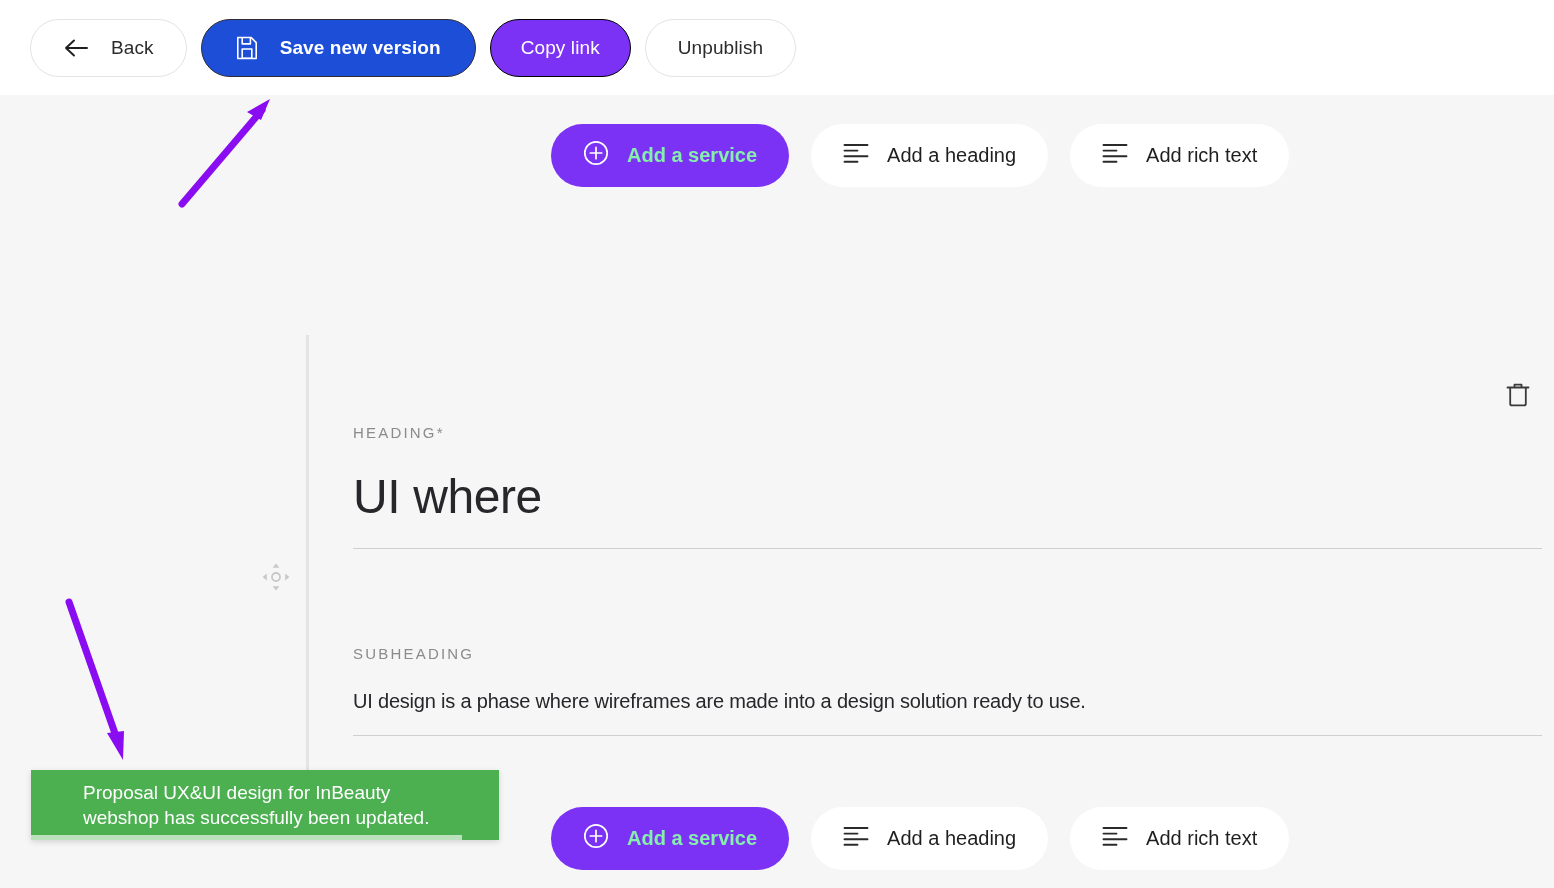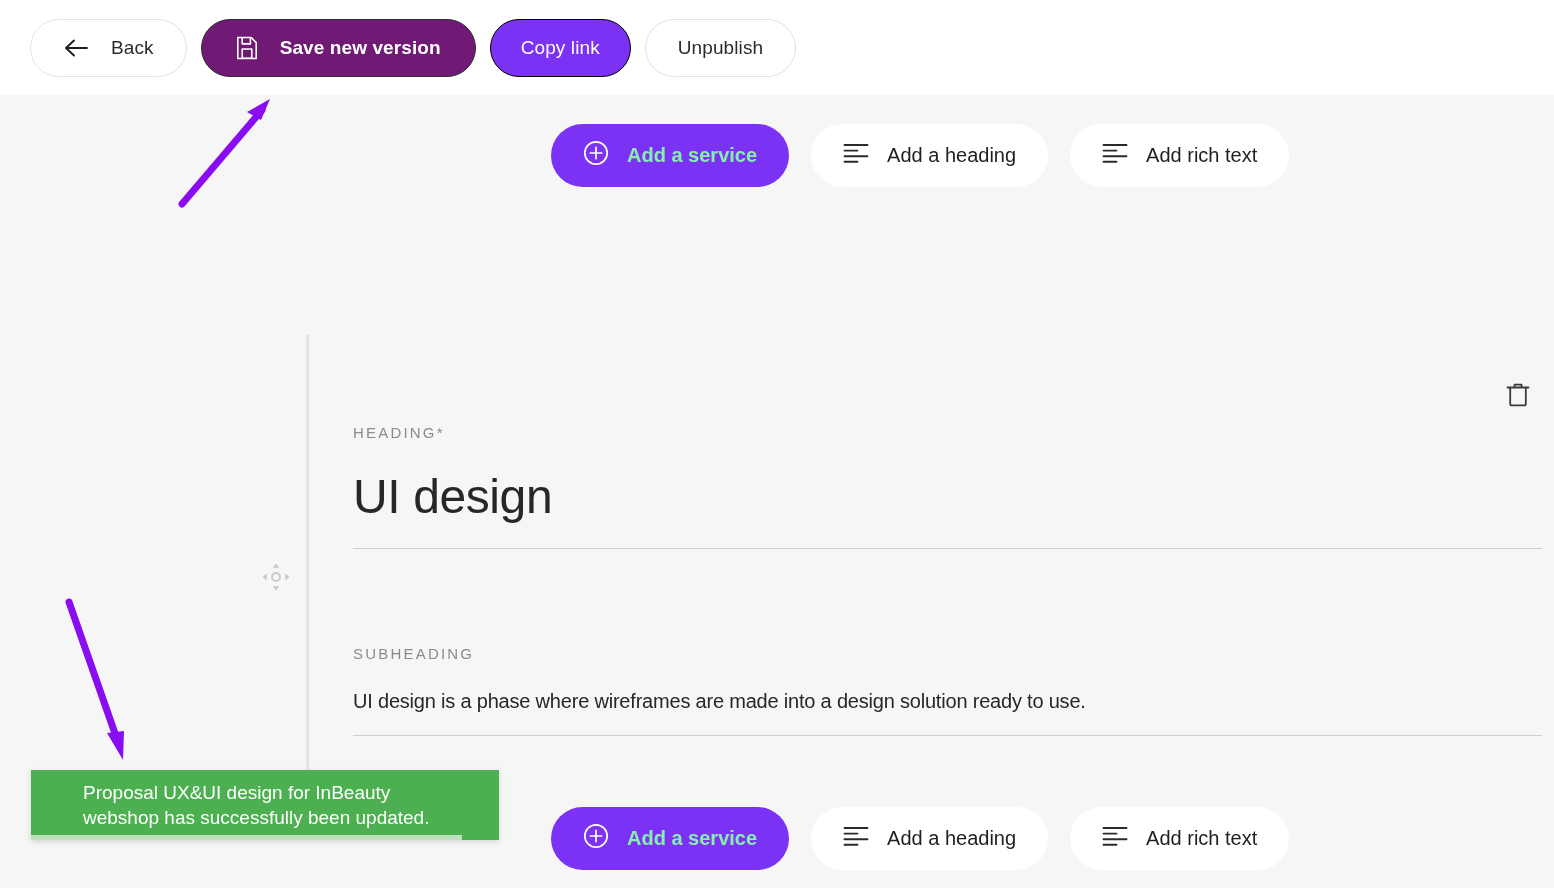--- a/index.html
+++ b/index.html
@@ -46,21 +46,21 @@
   }
 
   .btn-outline {
     background: #ffffff;
     border: 1px solid #e3e3e3;
     color: #2c2c2c;
     padding: 0 32px;
   }
 
   .btn-dark {
-    background: #701a75;
+    background: #1d4ed8;
     border: 1px solid #2f2f33;
     color: #ffffff;
     padding: 0 34px;
     font-weight: 600;
   }
 
   .btn-purple {
     background: #7c32f5;
     border: 1px solid #000000;
     color: #ffffff;
@@ -301,21 +301,21 @@
     <div class="trash-btn">
       <svg width="30" height="30" viewBox="0 0 30 30" fill="none">
         <path d="M4.5 7.5h21" stroke="#3a3a3a" stroke-width="1.8" stroke-linecap="round"></path>
         <path d="M11.5 7.5V4.6h7v2.9" stroke="#3a3a3a" stroke-width="1.8" stroke-linejoin="round"></path>
         <path d="M7.2 7.5v16.2c0 .9.7 1.7 1.7 1.7h12.2c1 0 1.7-.8 1.7-1.7V7.5" stroke="#3a3a3a" stroke-width="1.8" stroke-linejoin="round"></path>
       </svg>
     </div>
 
     <div class="field field-heading">
       <div class="field-label">HEADING*</div>
-      <div class="field-value">UI design</div>
+      <div class="field-value">UI where</div>
       <div class="field-underline"></div>
     </div>
 
     <div class="field field-sub">
       <div class="field-label">SUBHEADING</div>
       <div class="field-value">UI design is a phase where wireframes are made into a design solution ready to use.</div>
       <div class="field-underline"></div>
     </div>
 
   </div>

